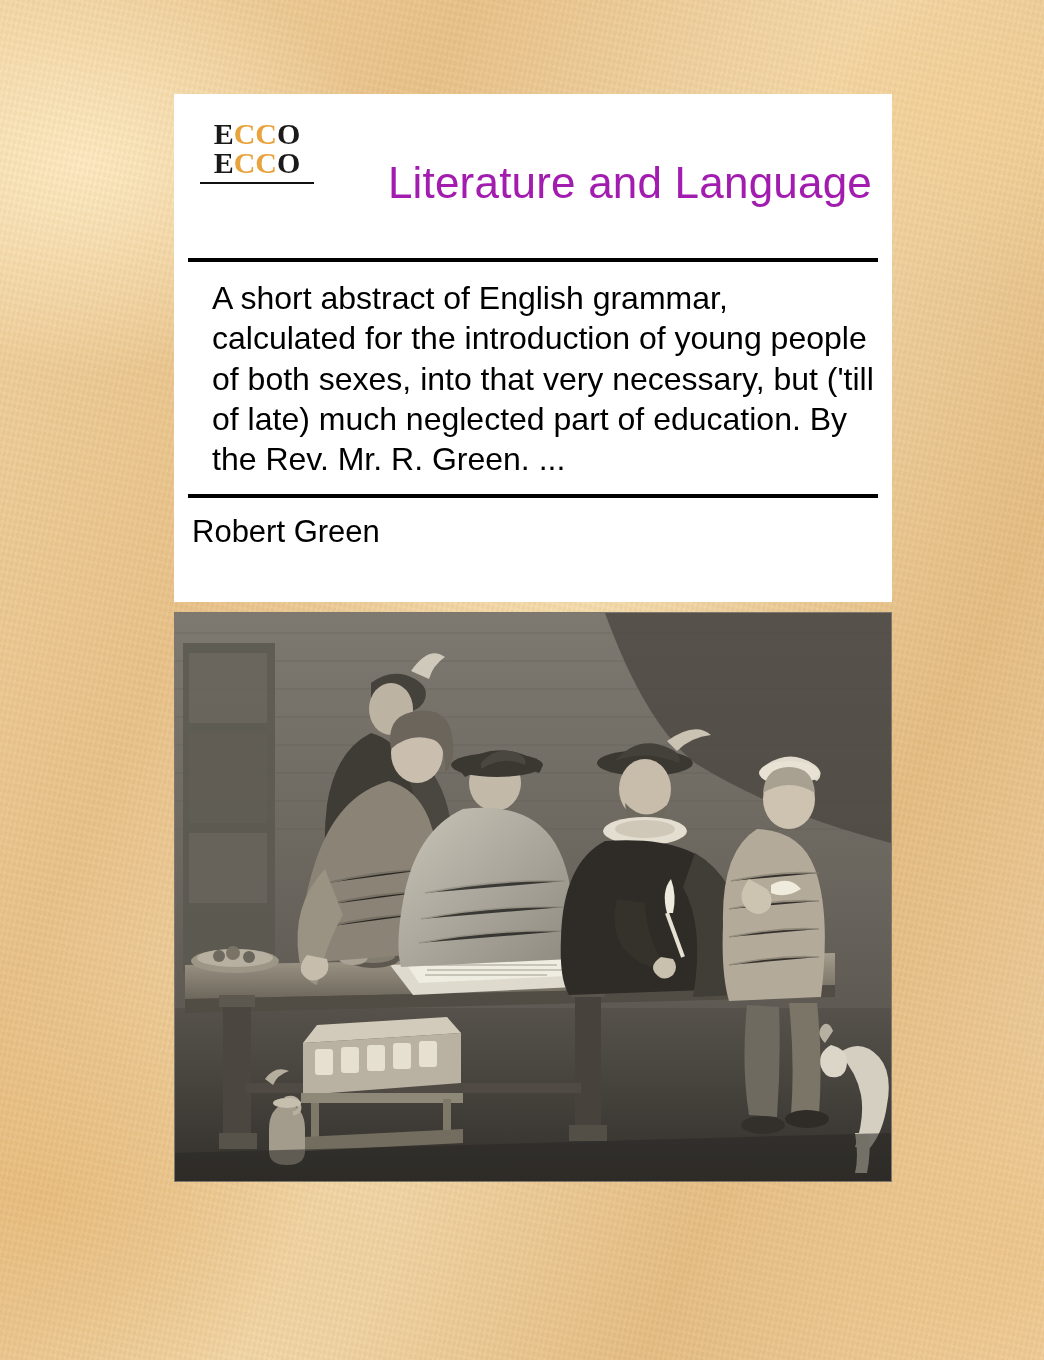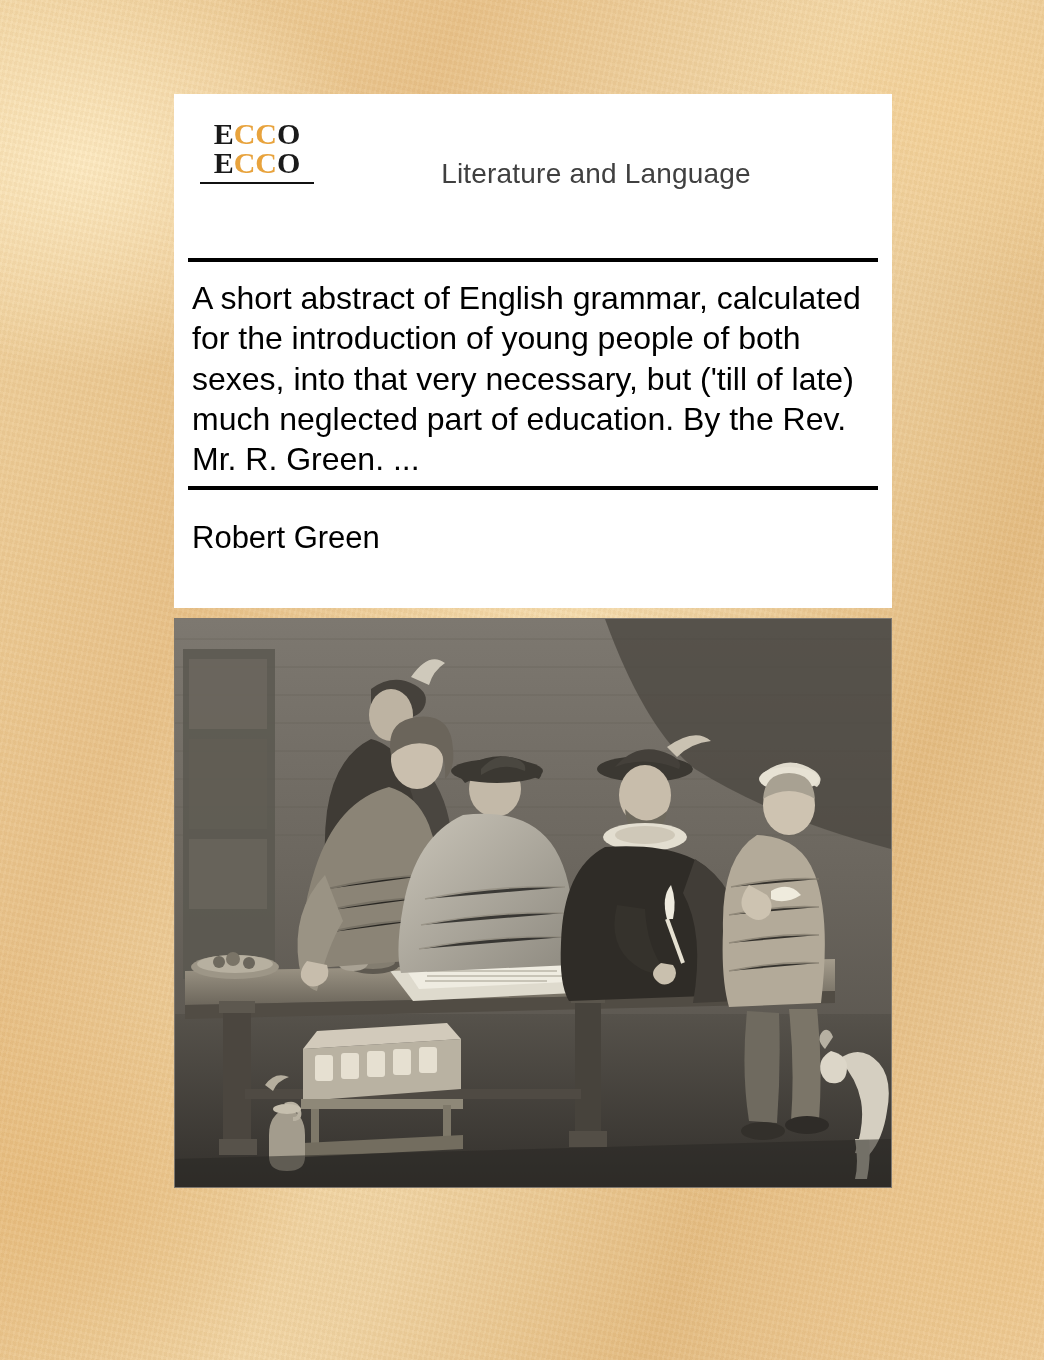--- a/index.html
+++ b/index.html
@@ -85,43 +85,43 @@
     margin: 4px 6px 6px 6px;
   }
   .ecco-sub {
     font-family: "Liberation Serif", serif;
     font-size: 11.5px;
     color: #1a1a1a;
     line-height: 1.45;
   }
   .series-title {
     flex: 1;
-    font-size: 28px;
-    color: #404040;
-    text-align: center;
+    font-size: 44px;
+    color: #a21caf;
+    text-align: right;
     padding-top: 46px;
     letter-spacing: 0.2px;
   }
 
   .rule-thick {
     border-top: 4px solid #000;
     margin: 0 14px;
   }
 
   .title-block {
-    padding: 16px 18px 6px 18px;
+    padding: 16px 18px 14px 18px;
+    margin-left: 20px;
   }
   .book-title {
     font-size: 32px;
     line-height: 1.26;
     color: #000;
   }
   .author-block {
-    padding: 22px 18px 52px 18px;
-    margin-top: 8px;
+    padding: 16px 18px 52px 18px;
   }
   .author-name {
     font-size: 31px;
     color: #000;
   }
 
   
   .plate {
     width: 718px;
     height: 570px;

